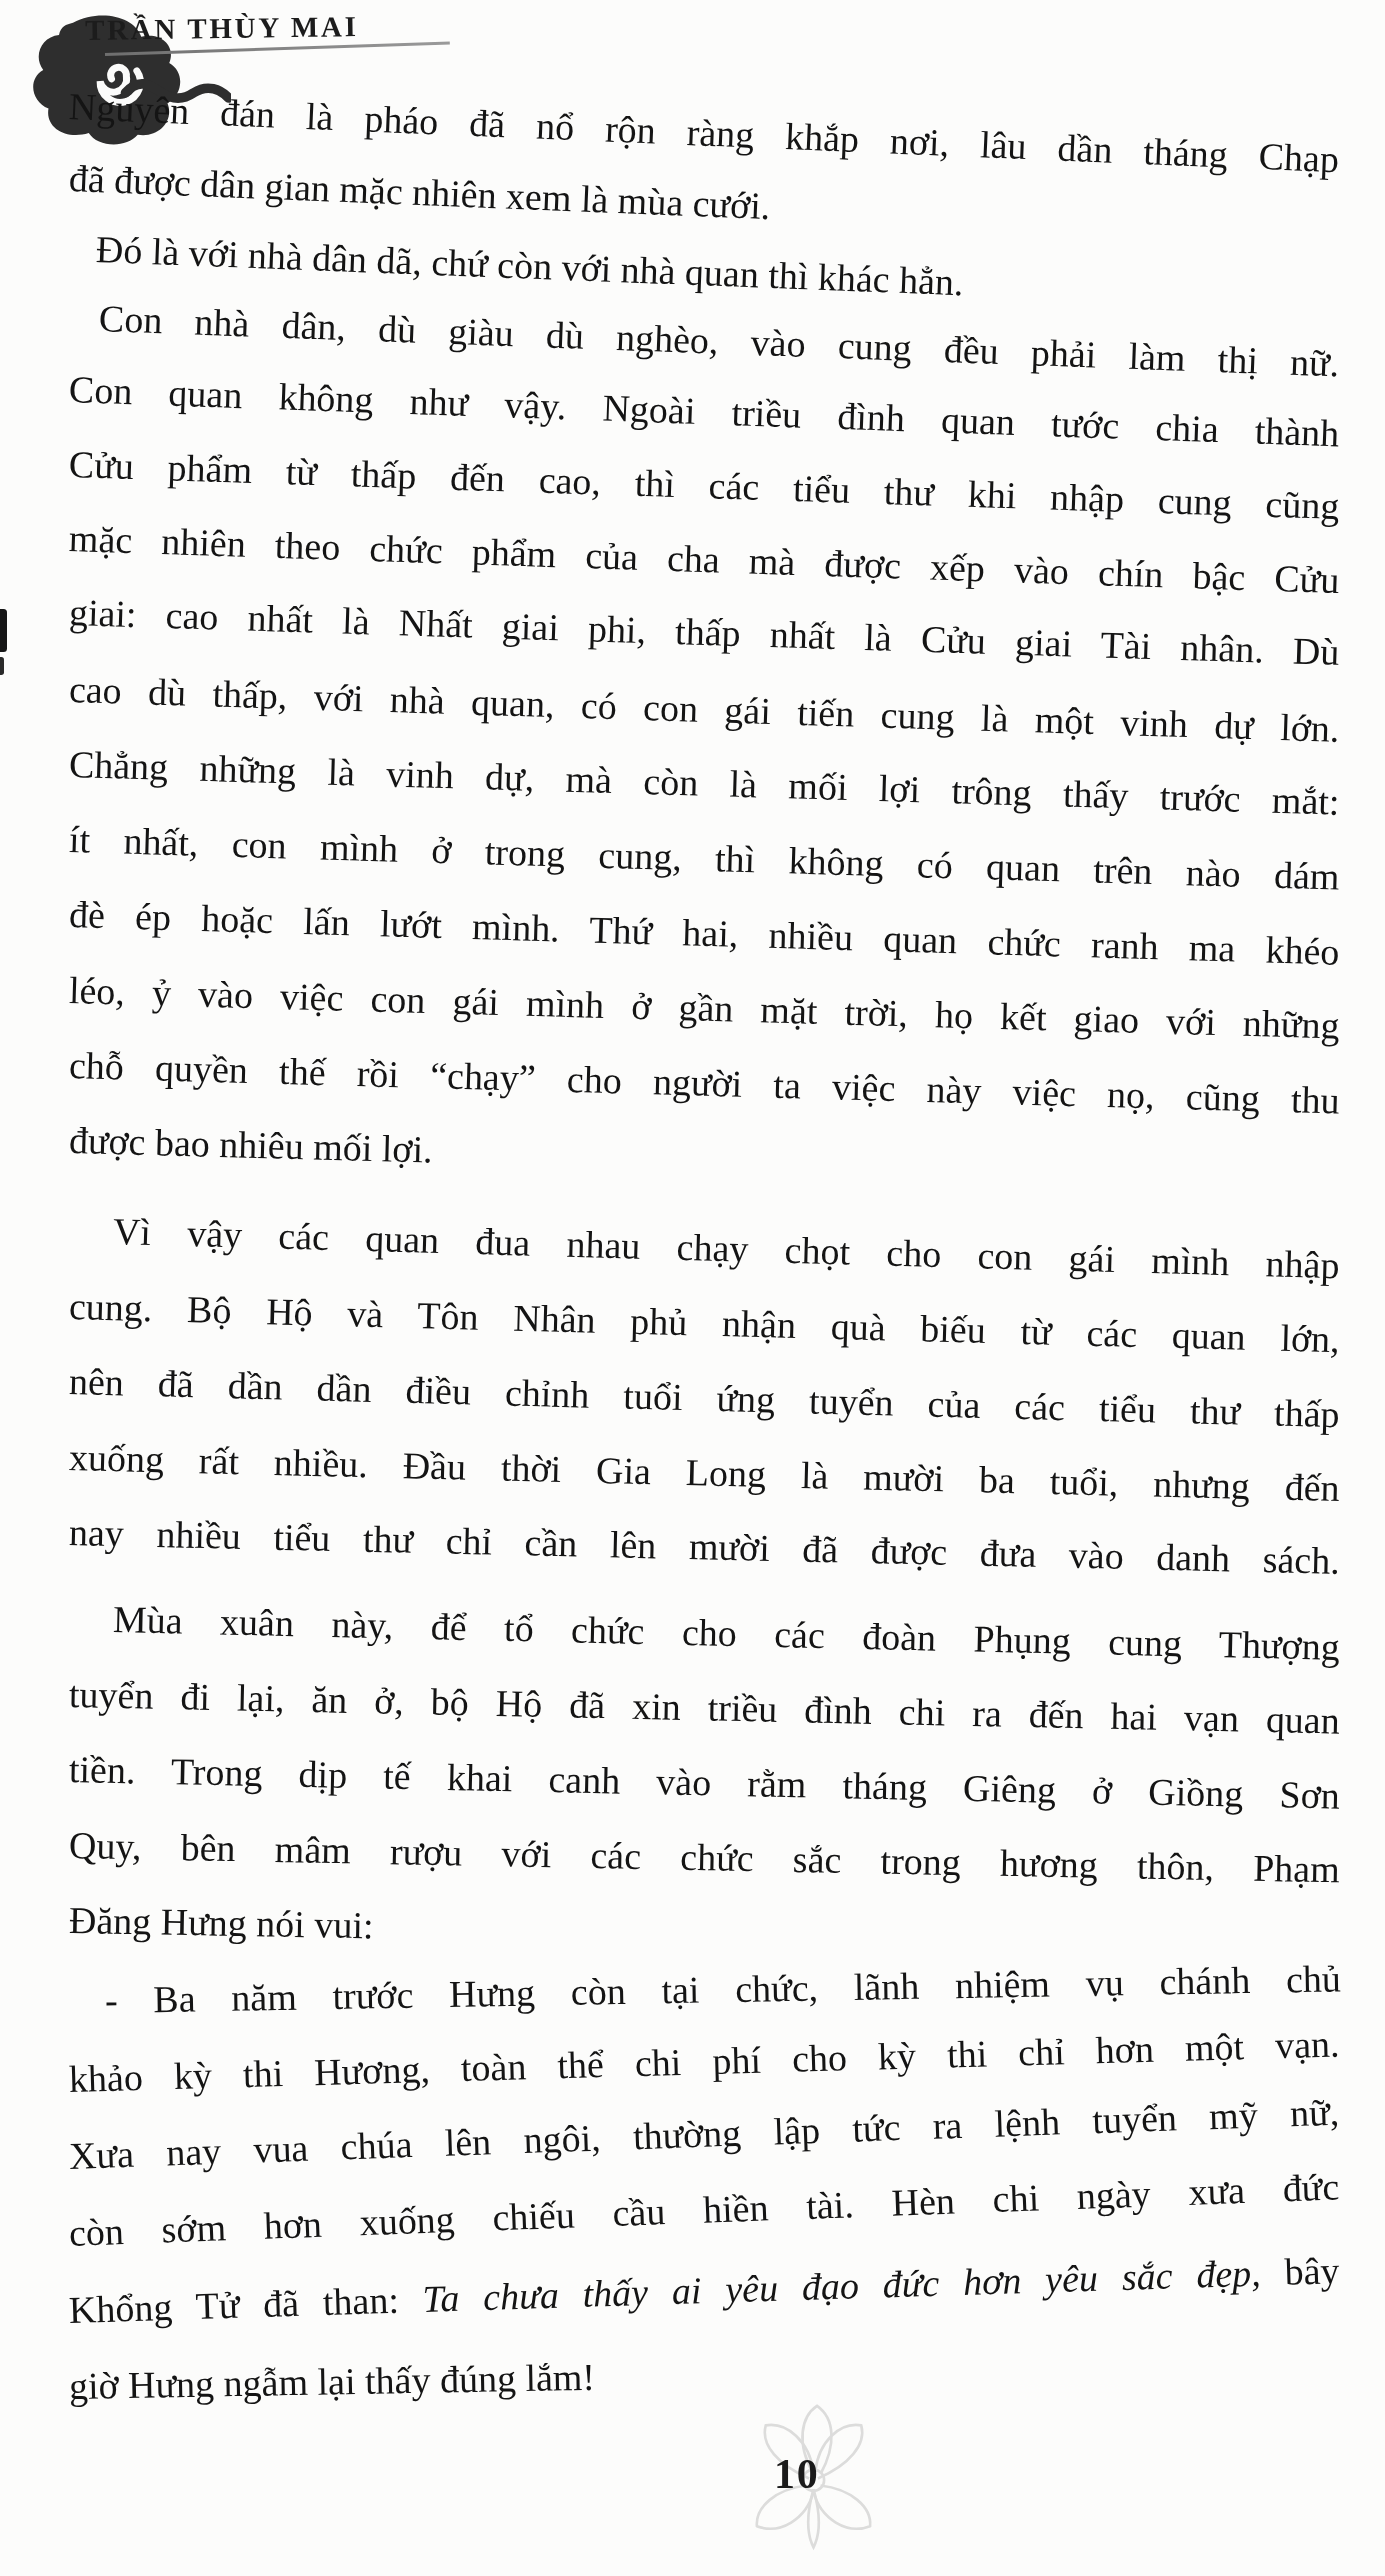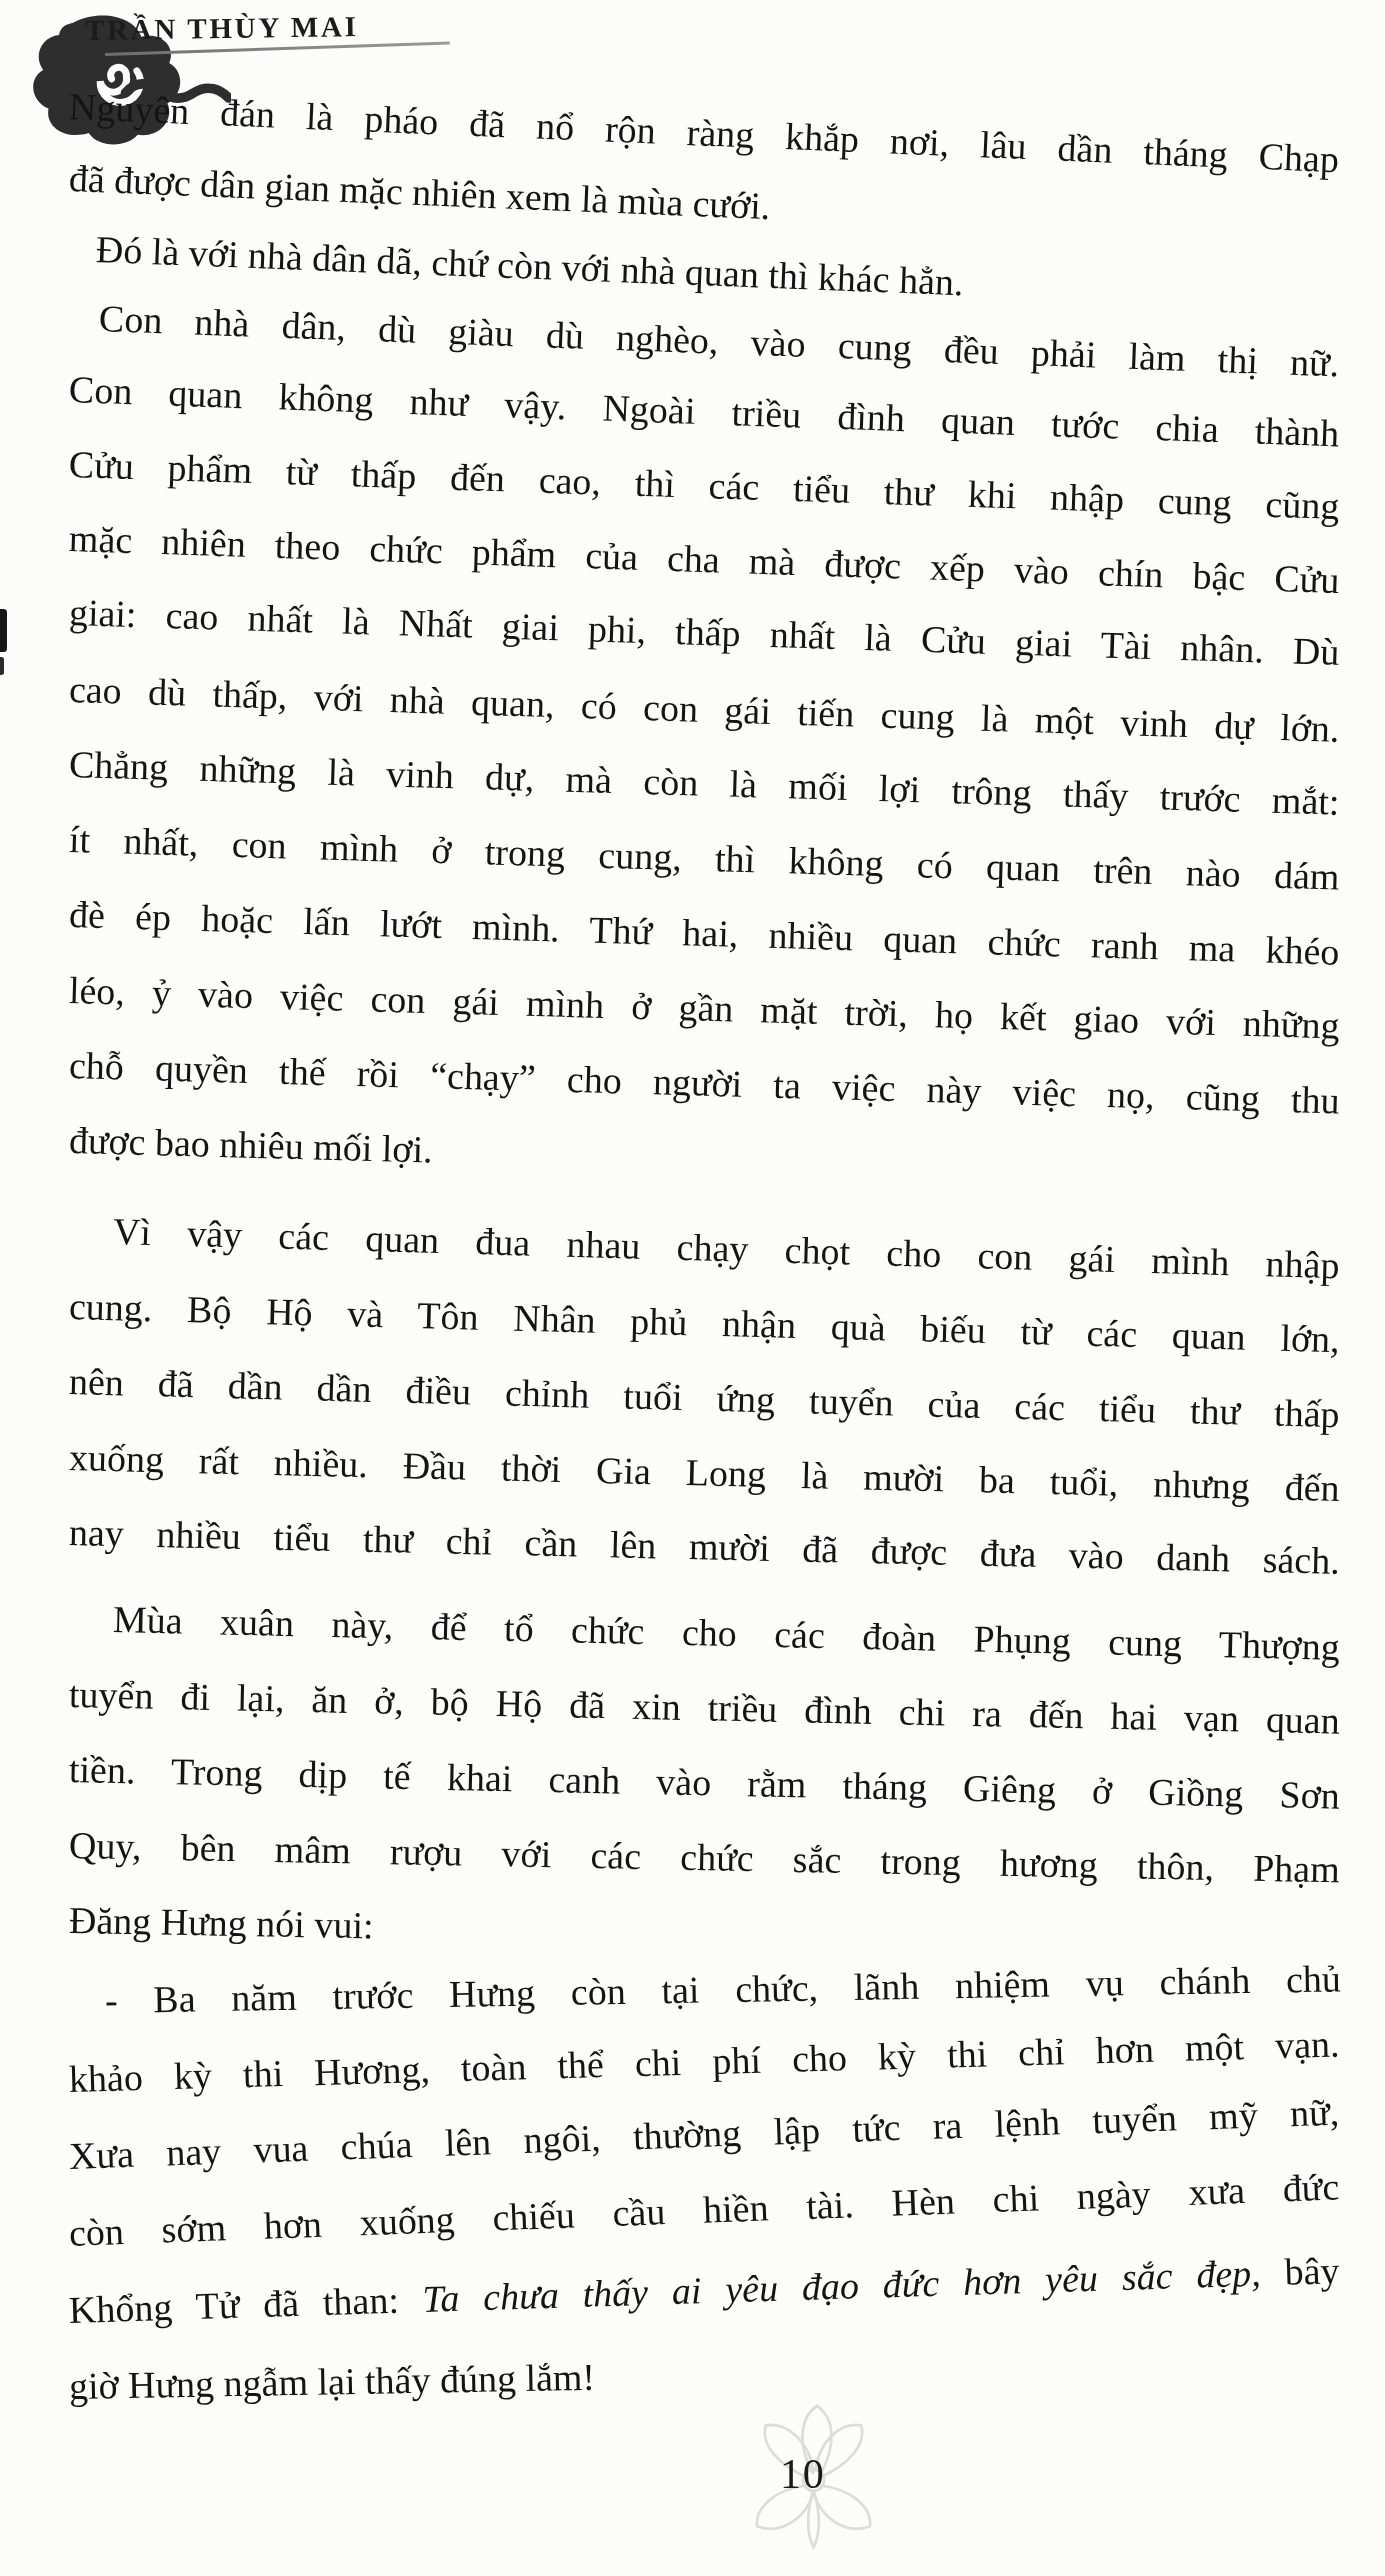--- a/index.html
+++ b/index.html
@@ -30,21 +30,21 @@
     transform:rotate(var(--rot,0deg));transform-origin:left center;
     color:#141414;
   }
   .j{white-space:normal;text-align:justify;text-align-last:justify;}
   .e{white-space:nowrap;text-align:left;}
   .it{font-style:italic;}
   
   .flower{position:absolute;left:725px;top:2390px;opacity:.55;}
   .pagenum{
     position:absolute;left:774px;top:2450px;
-    font-size:42px;font-weight:400;color:#1b1b1b;letter-spacing:1.8px;margin-left:6px;
+    font-size:42px;font-weight:700;color:#1b1b1b;letter-spacing:1.8px;
   }
   .artifact1{position:absolute;left:0;top:609px;width:7px;height:43px;background:#161616;border-radius:0 3.5px 3.5px 0;}
   .artifact2{position:absolute;left:0;top:657px;width:4.4px;height:17.7px;background:#2a2a2a;border-radius:0 2.7px 2.7px 0;}
 </style>
 </head>
 <body>
 
 <div class="page">
 
   <svg class="cloud" viewBox="0 0 240 160" width="211" height="140" aria-hidden="true">

